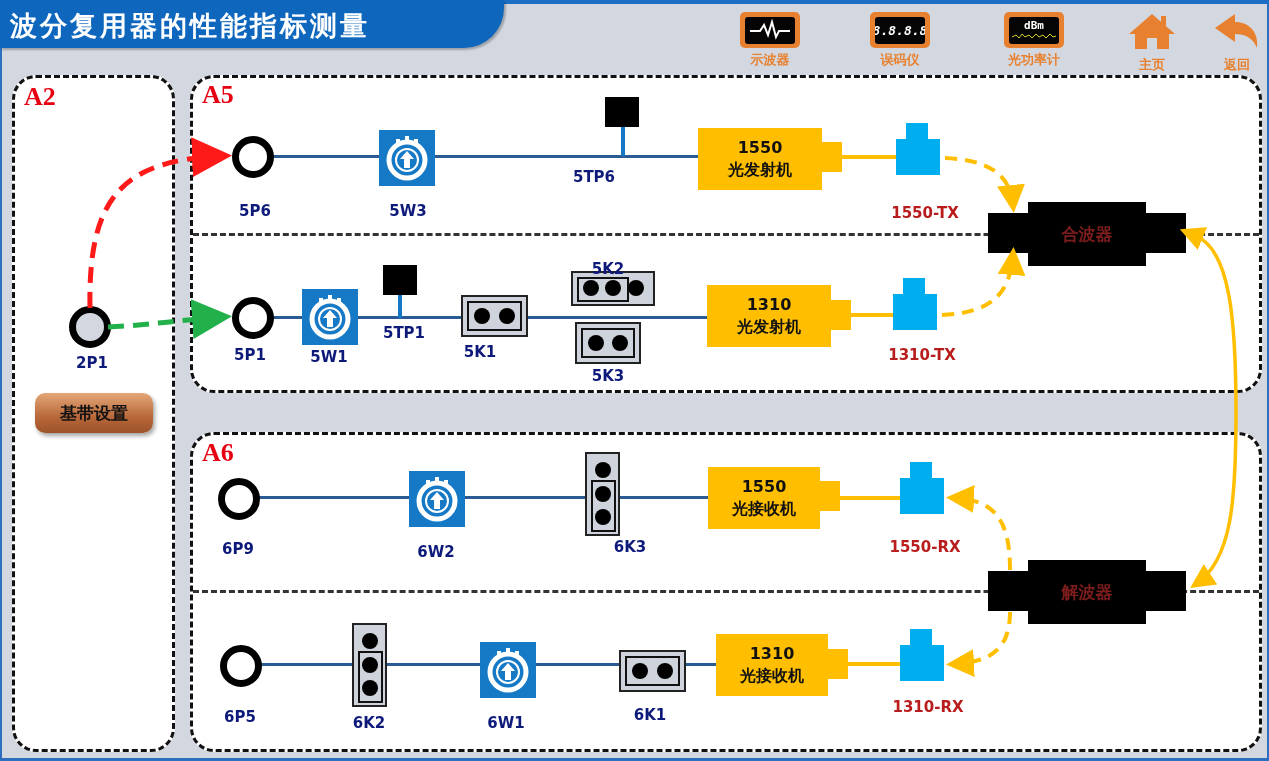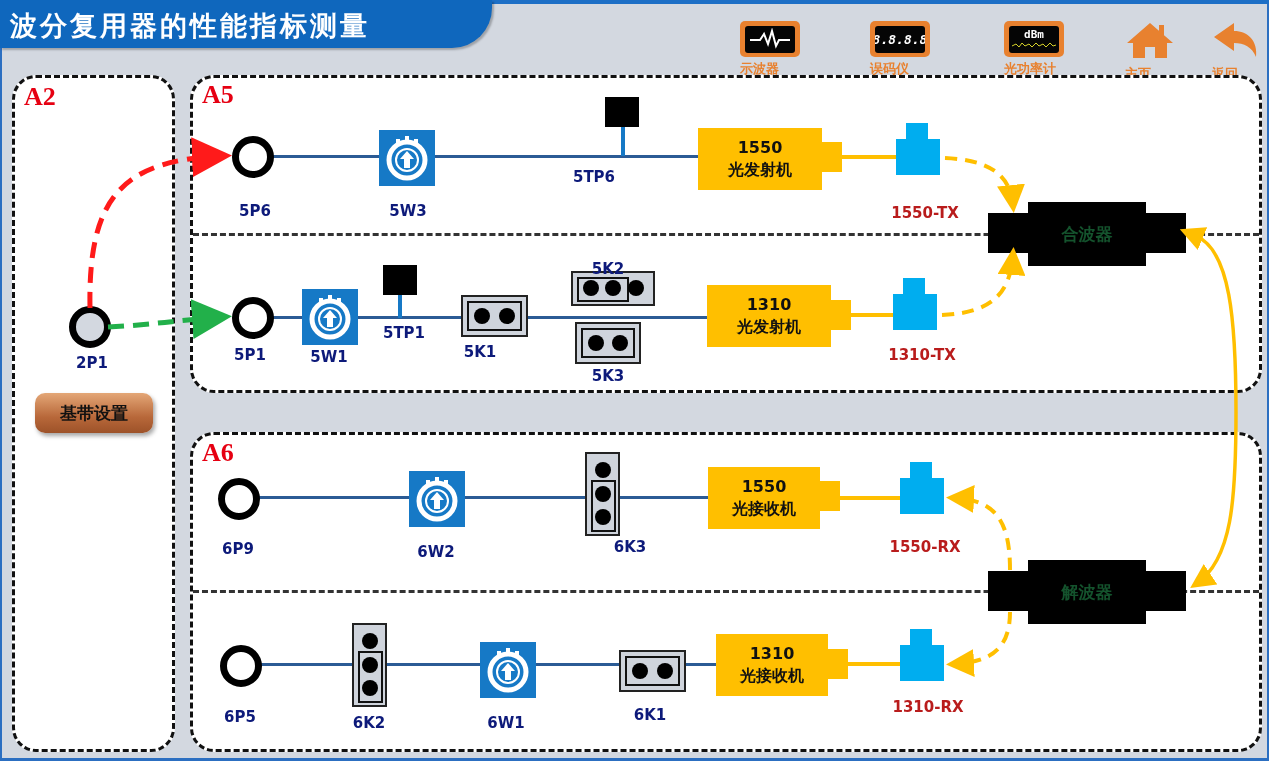--- a/index.html
+++ b/index.html
@@ -1,22 +1,22 @@
 <!DOCTYPE html>
 <html><head>
 <meta charset="utf-8">
 <style>
   html,body{margin:0;padding:0;}
   body{width:1269px;height:761px;position:relative;overflow:hidden;background:#d3d8e0;font-family:"DejaVu Sans",sans-serif;}
   .frame{position:absolute;left:0;top:0;width:1269px;height:761px;box-sizing:border-box;border-left:2px solid #2c6fc1;border-right:2px solid #2c6fc1;border-bottom:3px solid #2c6fc1;}
   .topbar{position:absolute;left:0;top:0;width:1269px;height:4px;background:#1d6fc6;}
-  .title-tab{position:absolute;left:0;top:0;width:492px;height:48px;background:#0f67bd;border-radius:0 0 40px 0;box-shadow:2px 2px 2px rgba(0,0,0,.25);}
+  .title-tab{position:absolute;left:0;top:0;width:492px;height:48px;background:#0f67bd;border-radius:0 0 40px 0;box-shadow:2px 2px 2px rgba(0,0,0,.25);padding-left:12px;}
   .title-tab::after{content:"";position:absolute;right:-18px;top:0;width:30px;height:46px;background:linear-gradient(90deg,#0f67bd,#d3d8e0);border-radius:0 0 30px 0;opacity:.0;}
   .title-text{position:absolute;left:10px;top:8px;color:#fff;font-family:"DejaVu Serif",serif;font-weight:bold;font-size:27px;letter-spacing:3px;}
-  .toolbtn{position:absolute;top:21px;cursor:pointer;}
+  .toolbtn{position:absolute;top:12px;text-align:center;cursor:pointer;}
   .tb-icon{width:60px;height:36px;background:#e8812f;border-radius:5px;display:flex;align-items:center;justify-content:center;margin:0 auto;}
   .tb-screen{width:50px;height:27px;background:#050505;border-radius:3px;display:flex;align-items:center;justify-content:center;color:#fff;font-family:"DejaVu Sans Mono",monospace;font-weight:bold;font-style:italic;font-size:13px;overflow:hidden;}
   .tb-label{color:#e8812f;font-family:"DejaVu Serif",serif;font-weight:bold;font-size:13px;margin-top:3px;}
   .panel{position:absolute;border:3px dashed #111;border-radius:24px;background:#fff;box-sizing:border-box;}
   .sep{position:absolute;border-top:3px dashed #333;height:0;}
   .area-label{position:absolute;color:#e60012;font-family:"Liberation Serif",serif;font-weight:bold;font-size:26px;}
   .lbl{position:absolute;color:#0d1a7a;font-weight:bold;font-size:15px;transform:translateX(-50%);white-space:nowrap;}
   .plbl{position:absolute;color:#b91c1c;font-weight:bold;font-size:15px;transform:translateX(-50%);white-space:nowrap;}
   .port{position:absolute;width:28px;height:28px;border:7px solid #000;border-radius:50%;background:#fff;cursor:pointer;}
   .wire{position:absolute;height:3px;background:#2b5b95;}
@@ -29,21 +29,21 @@
   .mod{position:absolute;background:#ffbf00;cursor:pointer;}
   .mod .body{position:absolute;left:0;top:0;height:100%;background:#ffbf00;display:flex;flex-direction:column;align-items:center;justify-content:center;font-weight:bold;color:#111;font-size:16px;line-height:22px;}
   .mod .nub{position:absolute;background:#ffbf00;}
   .conn{position:absolute;cursor:pointer;}
   .conn .top{position:absolute;left:10px;top:0;width:22px;height:16px;background:#00adef;}
   .conn .bot{position:absolute;left:0;top:16px;width:44px;height:36px;background:#00adef;}
   .ywire{position:absolute;height:4px;background:#ffbf00;}
   .mux{position:absolute;cursor:pointer;}
   .mux .core{position:absolute;left:40px;top:0;width:118px;height:64px;background:#000;}
   .mux .wing{position:absolute;left:0;top:11px;width:198px;height:40px;background:#000;}
-  .mux .txt{position:absolute;left:0;top:0;width:198px;height:64px;display:flex;align-items:center;justify-content:center;color:#14532d;font-weight:bold;font-size:17px;}
+  .mux .txt{position:absolute;left:0;top:0;width:198px;height:64px;display:flex;align-items:center;justify-content:center;color:#7f1d1d;font-weight:bold;font-size:17px;}
   .btn-base{position:absolute;left:35px;top:393px;width:118px;height:40px;border-radius:10px;background:linear-gradient(#e4a777,#b8683a 60%,#9d5229);box-shadow:2px 3px 4px rgba(0,0,0,.35);display:flex;align-items:center;justify-content:center;font-family:"DejaVu Serif",serif;font-weight:bold;font-size:17px;color:#111;cursor:pointer;}
   svg.overlay{position:absolute;left:0;top:0;pointer-events:none;}
 </style>
 </head>
 <body>
 
 <div class="frame"></div>
 <div class="topbar"></div>
 
 <div class="title-tab">

